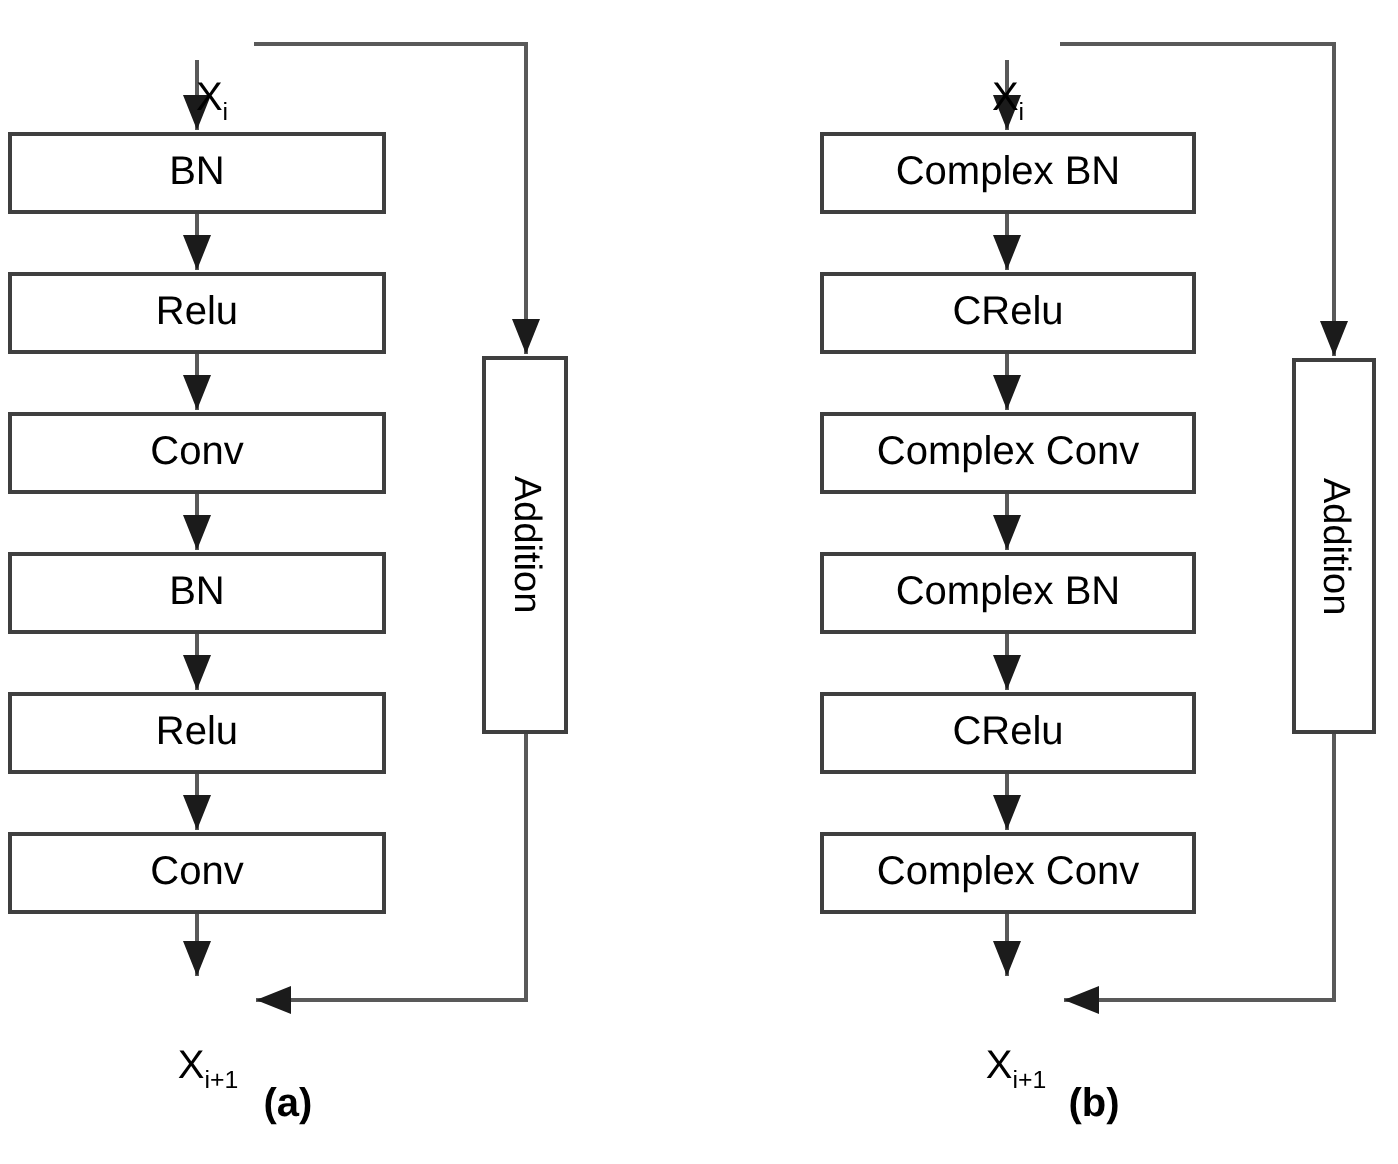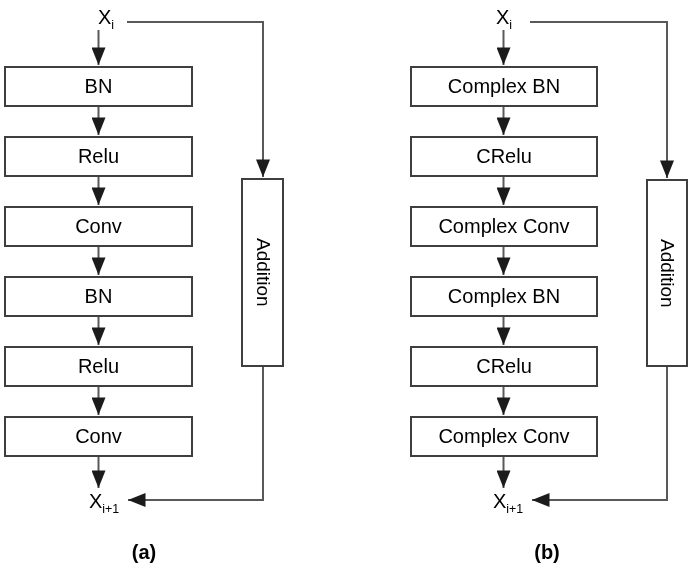--- a/index.html
+++ b/index.html
@@ -38,20 +38,21 @@
     writing-mode: vertical-rl;
     font-size: 19px;
     color: var(--text, #000);
   }
   .label {
     position: absolute;
     text-align: center;
     font-size: 20px;
     color: var(--text, #000);
     white-space: nowrap;
+    margin-top: 32px;
   }
   .label sub { font-size: 62%; }
   .caption {
     position: absolute;
     text-align: center;
     font-size: 20px;
     font-weight: bold;
     color: var(--text, #000);
   }
 </style>

